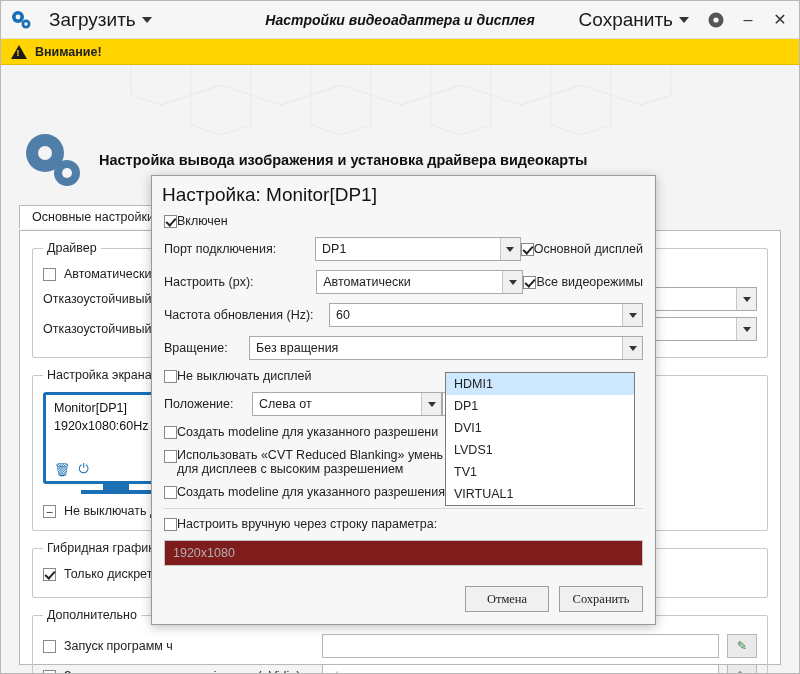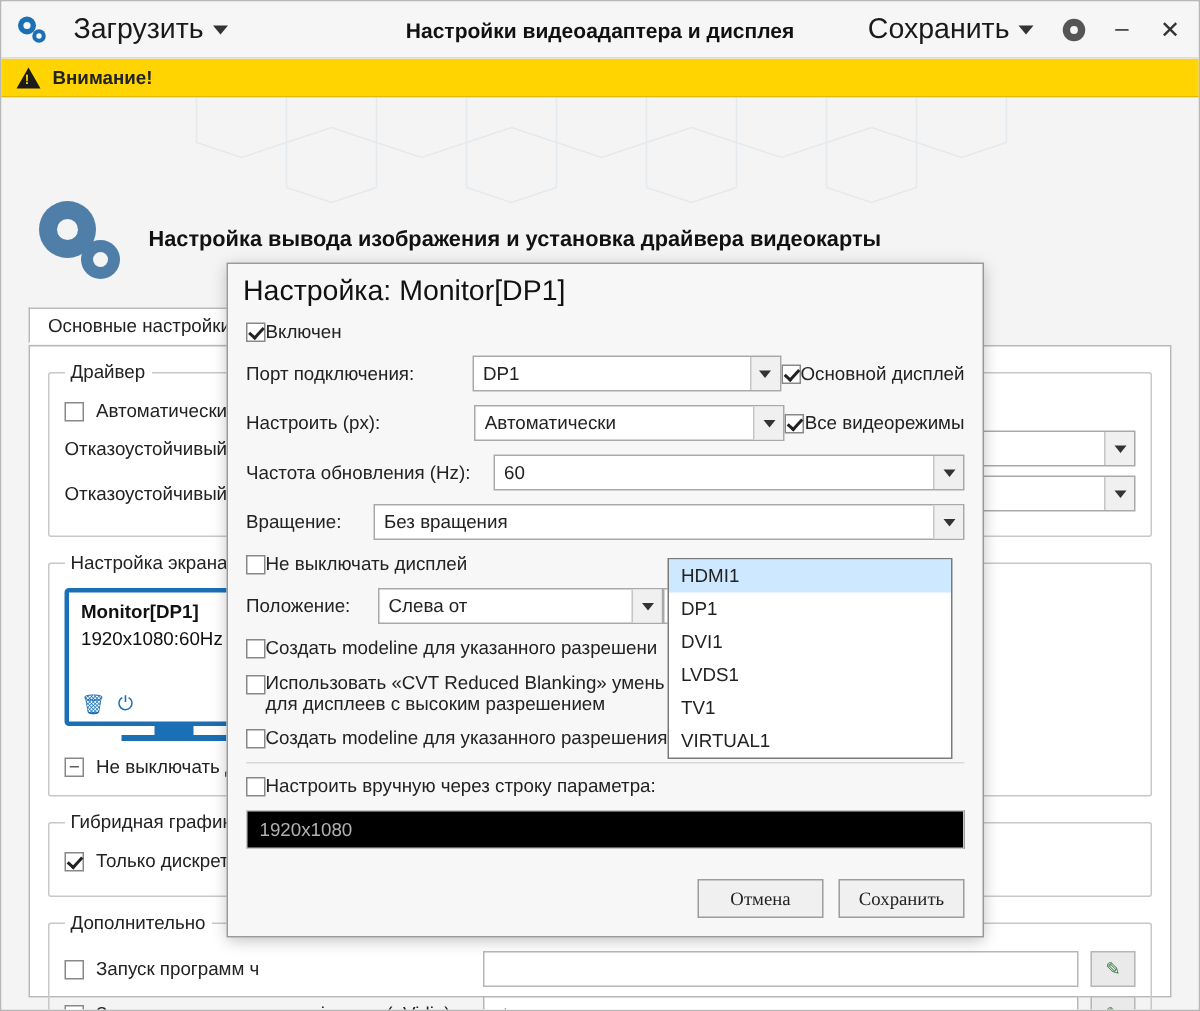--- a/index.html
+++ b/index.html
@@ -31,21 +31,21 @@
   .tb-left { display:flex; align-items:center; gap:10px; }
   .gear-blue { width: 24px; height: 24px; position: relative; }
   .tb-btn {
     display:flex; align-items:center; gap:6px;
     font-size:19px; color:#1a1a1a;
     padding: 4px 6px; border-radius:3px; cursor: default;
   }
   .caret { width:0;height:0;border-left:5px solid transparent;border-right:5px solid transparent;border-top:6px solid #333; }
   .tb-title {
     position:absolute; left:0; right:0; text-align:center;
-    font-weight:bold; font-size:14px; color:#111; pointer-events:none;
+    font-weight:bold; font-size:14px; color:#111; pointer-events:none;font-style:italic;
   }
   .tb-right { margin-left:auto; display:flex; align-items:center; gap:10px; z-index:2;}
   .icon-btn { width:22px; height:22px; display:flex; align-items:center; justify-content:center; cursor:default; }
   .win-min, .win-close { font-size:16px; color:#333; width:22px; text-align:center; }
   
   .warnbar {
     height: 26px; min-height:26px;
     background:#ffd400;
     display:flex; align-items:center; gap:8px;
     padding: 0 10px;
@@ -103,21 +103,21 @@
     display:flex; align-items:center; justify-content:center; background:#f0f0f0;
   }
   .arrow-dn { width:0;height:0;border-left:4px solid transparent;border-right:4px solid transparent;border-top:5px solid #333; }
   .lbl-w { width:235px; font-size:12.5px;}
   .mini-combo{ flex:1; }
   
   .monitor-box {
     width:145px; height:92px; border:3px solid #1a6fb5; background:#fff;
     border-radius:3px; position:relative; padding:6px 8px;
   }
-  .monitor-title { font-size:12.5px; font-weight:bold; color:#111; }
+  .monitor-title { font-size:12.5px; font-weight:normal; color:#111; }
   .monitor-res { font-size:12.5px; color:#111; margin-top:4px;}
   .monitor-icons { position:absolute; bottom:4px; left:8px; right:8px; display:flex; align-items:center; gap:8px; color:#1a6fb5; font-size:13px;}
   .monitor-stand { width:145px; height:10px; display:flex; flex-direction:column; align-items:center;}
   .stand-neck{width:26px;height:6px;background:#1a6fb5;}
   .stand-base{width:70px;height:4px;background:#1a6fb5;}
   .star { position:absolute; left:138px; top:-10px; color:#f0c020; font-size:20px; }
   .exp-box{width:13px;height:13px;border:1px solid #888;background:#fff;display:inline-flex;align-items:center;justify-content:center;font-size:11px;line-height:1;}
   .txtinput{
     height:24px;border:1px solid #b7b7b7;background:#fff;flex:1;
     display:flex;align-items:center;padding:0 6px;font-size:12.5px;color:#a0a0a0;
@@ -145,21 +145,21 @@
     font-size:12.5px;
   }
   .dd-item { padding:2px 8px; line-height:18px; }
   .dd-item.sel { background:#cde8ff; }
   .dlg-buttons { position:absolute; right:12px; bottom:12px; display:flex; gap:10px;font-family:Liberation Serif, serif;}
   .btn {
     min-width:84px; height:26px; border:1px solid #9d9d9d; background:#f0f0f0;
     display:flex;align-items:center;justify-content:center;font-size:12.5px;
   }
   .ghost-input{
-    height:26px;border:1px solid #c6c6c6;background:#000000;color:#b0b0b0;
+    height:26px;border:1px solid #c6c6c6;background:#7f1d1d;color:#b0b0b0;
     display:flex;align-items:center;padding:0 8px;font-size:12.5px;
   }
 </style>
 </head>
 <body>
 
 <div class="window">
 
   <div class="titlebar">
     <div class="tb-left">

